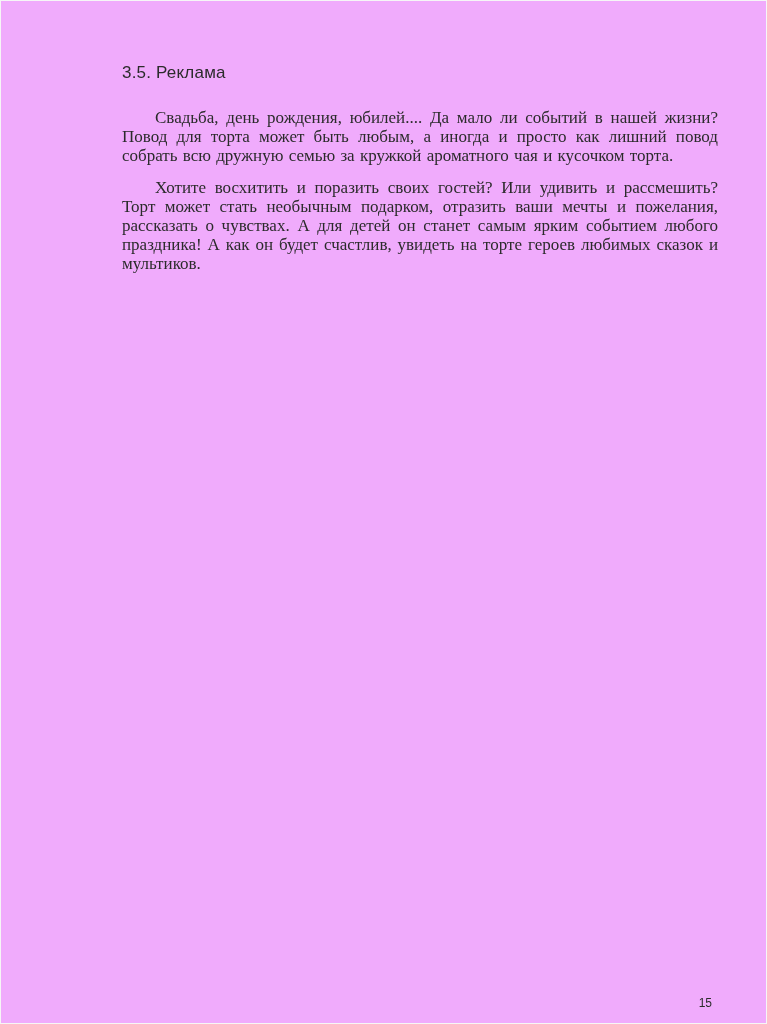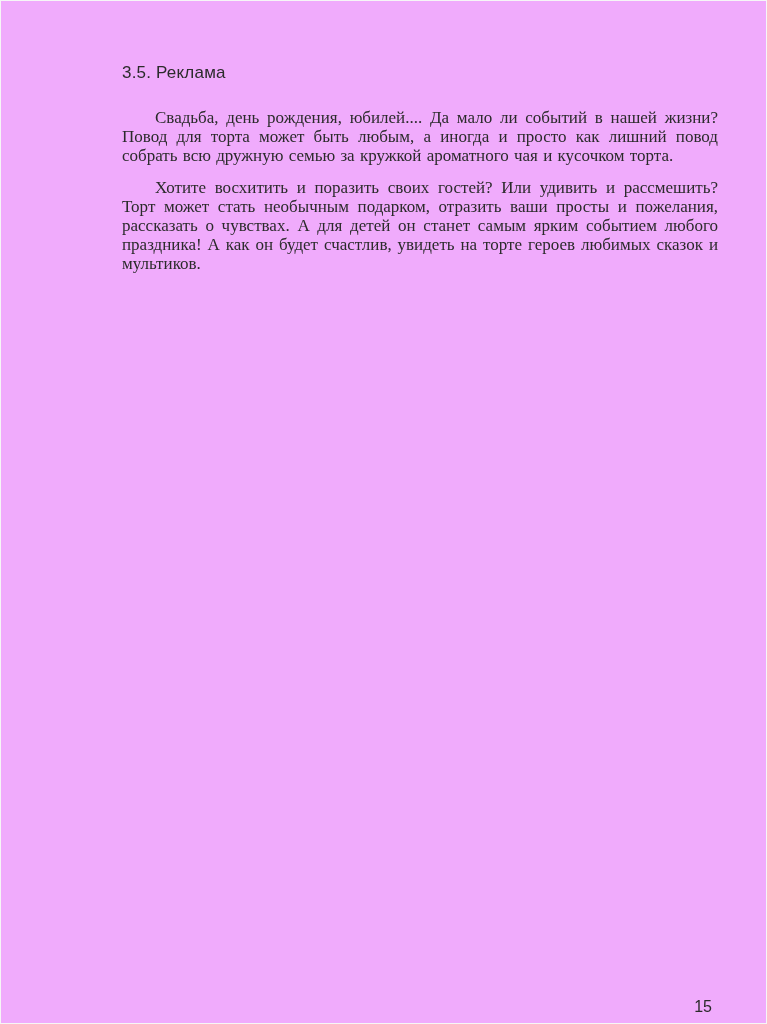--- a/index.html
+++ b/index.html
@@ -35,28 +35,28 @@
     line-height: 19px;
     text-align: justify;
     text-indent: 33px;
     margin: 0 0 13px 0;
     word-spacing: 1px;
     font-family: Liberation Serif, serif;
   }
   .page-number {
     position: absolute;
     right: 55px;
-    bottom: 8px;
-    font-size: 16px;
+    bottom: 14px;
+    font-size: 12px;
     color: #2b2b2b;
   }
 </style>
 </head>
 <body>
 
 <div class="page">
   <div class="content">
     <h1 class="heading">3.5. Реклама</h1>
     <p class="para">Свадьба, день рождения, юбилей....  Да мало ли событий в нашей жизни? Повод для торта может быть любым, а иногда и просто как лишний повод собрать всю дружную семью за кружкой ароматного чая и кусочком торта.</p>
-    <p class="para">Хотите восхитить и поразить своих гостей? Или удивить и рассмешить? Торт может стать необычным подарком, отразить ваши просты и пожелания, рассказать о чувствах. А для детей он станет самым ярким событием любого праздника! А как он будет счастлив, увидеть на торте героев любимых сказок и мультиков.</p>
+    <p class="para">Хотите восхитить и поразить своих гостей? Или удивить и рассмешить? Торт может стать необычным подарком, отразить ваши мечты и пожелания, рассказать о чувствах. А для детей он станет самым ярким событием любого праздника! А как он будет счастлив, увидеть на торте героев любимых сказок и мультиков.</p>
   </div>
   <div class="page-number">15</div>
 </div>
 
 </body></html>

